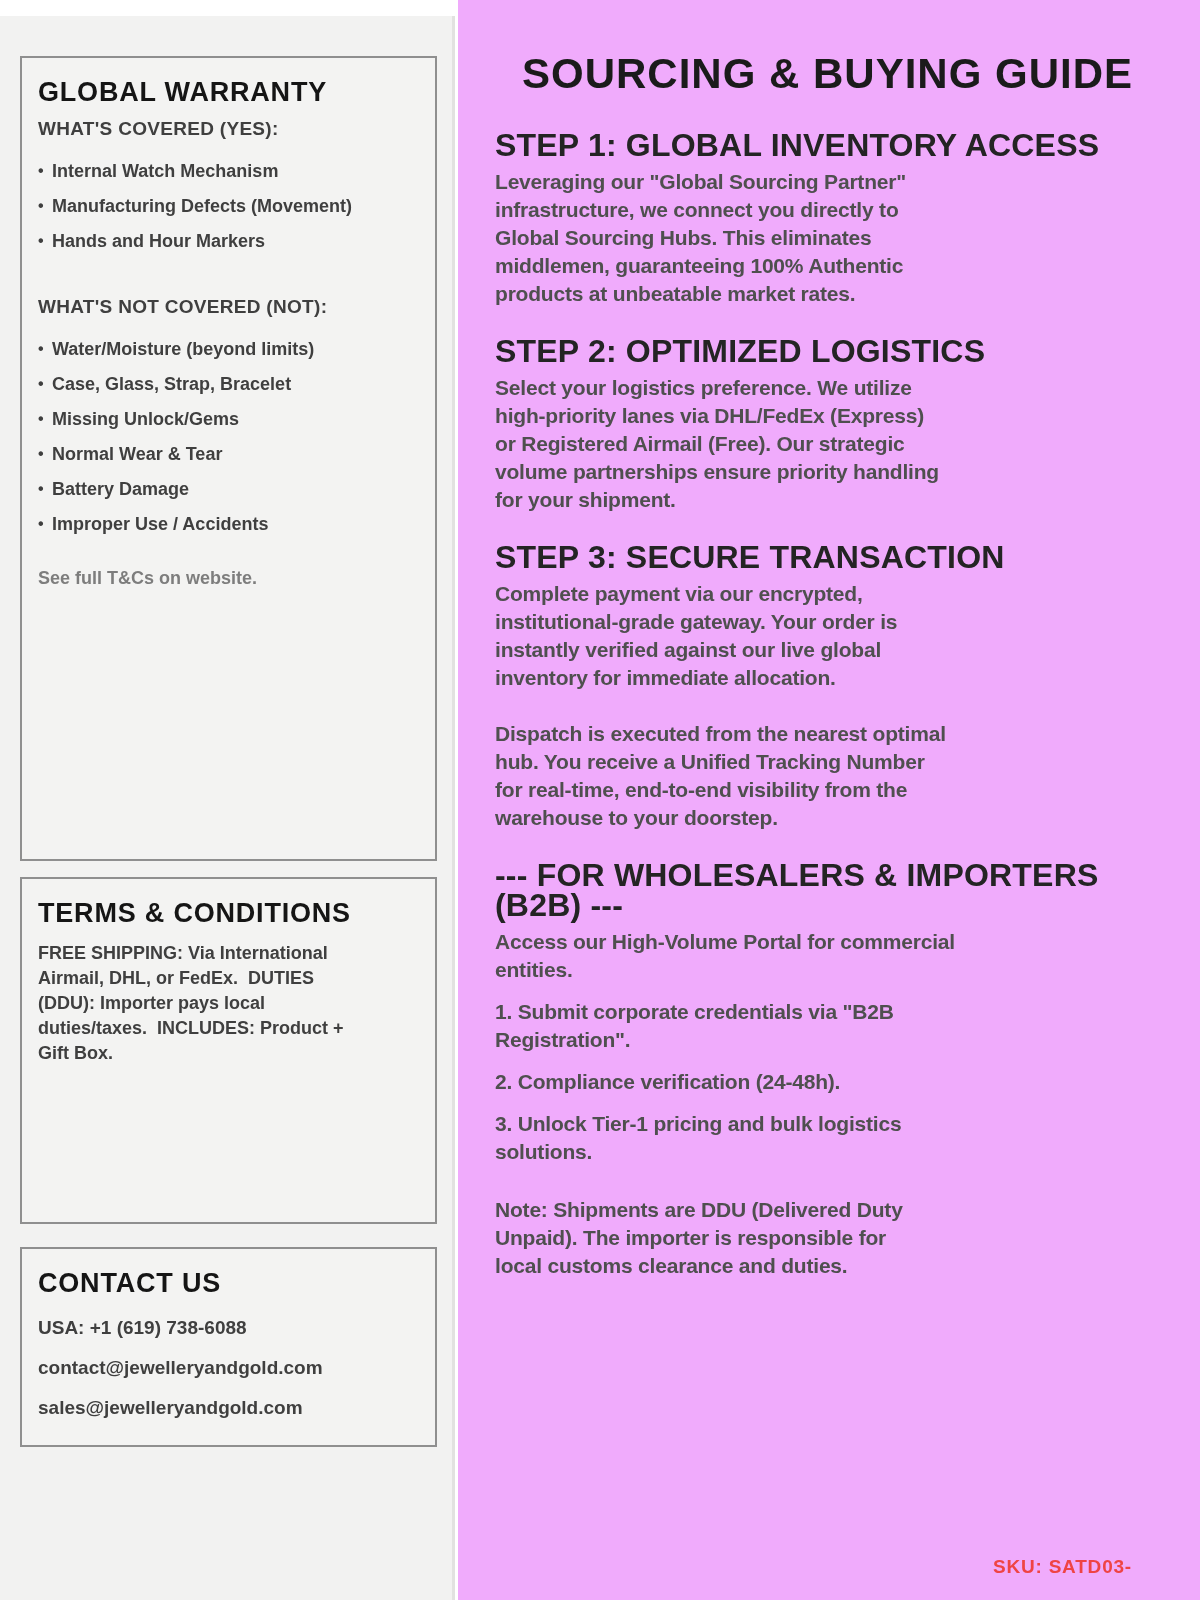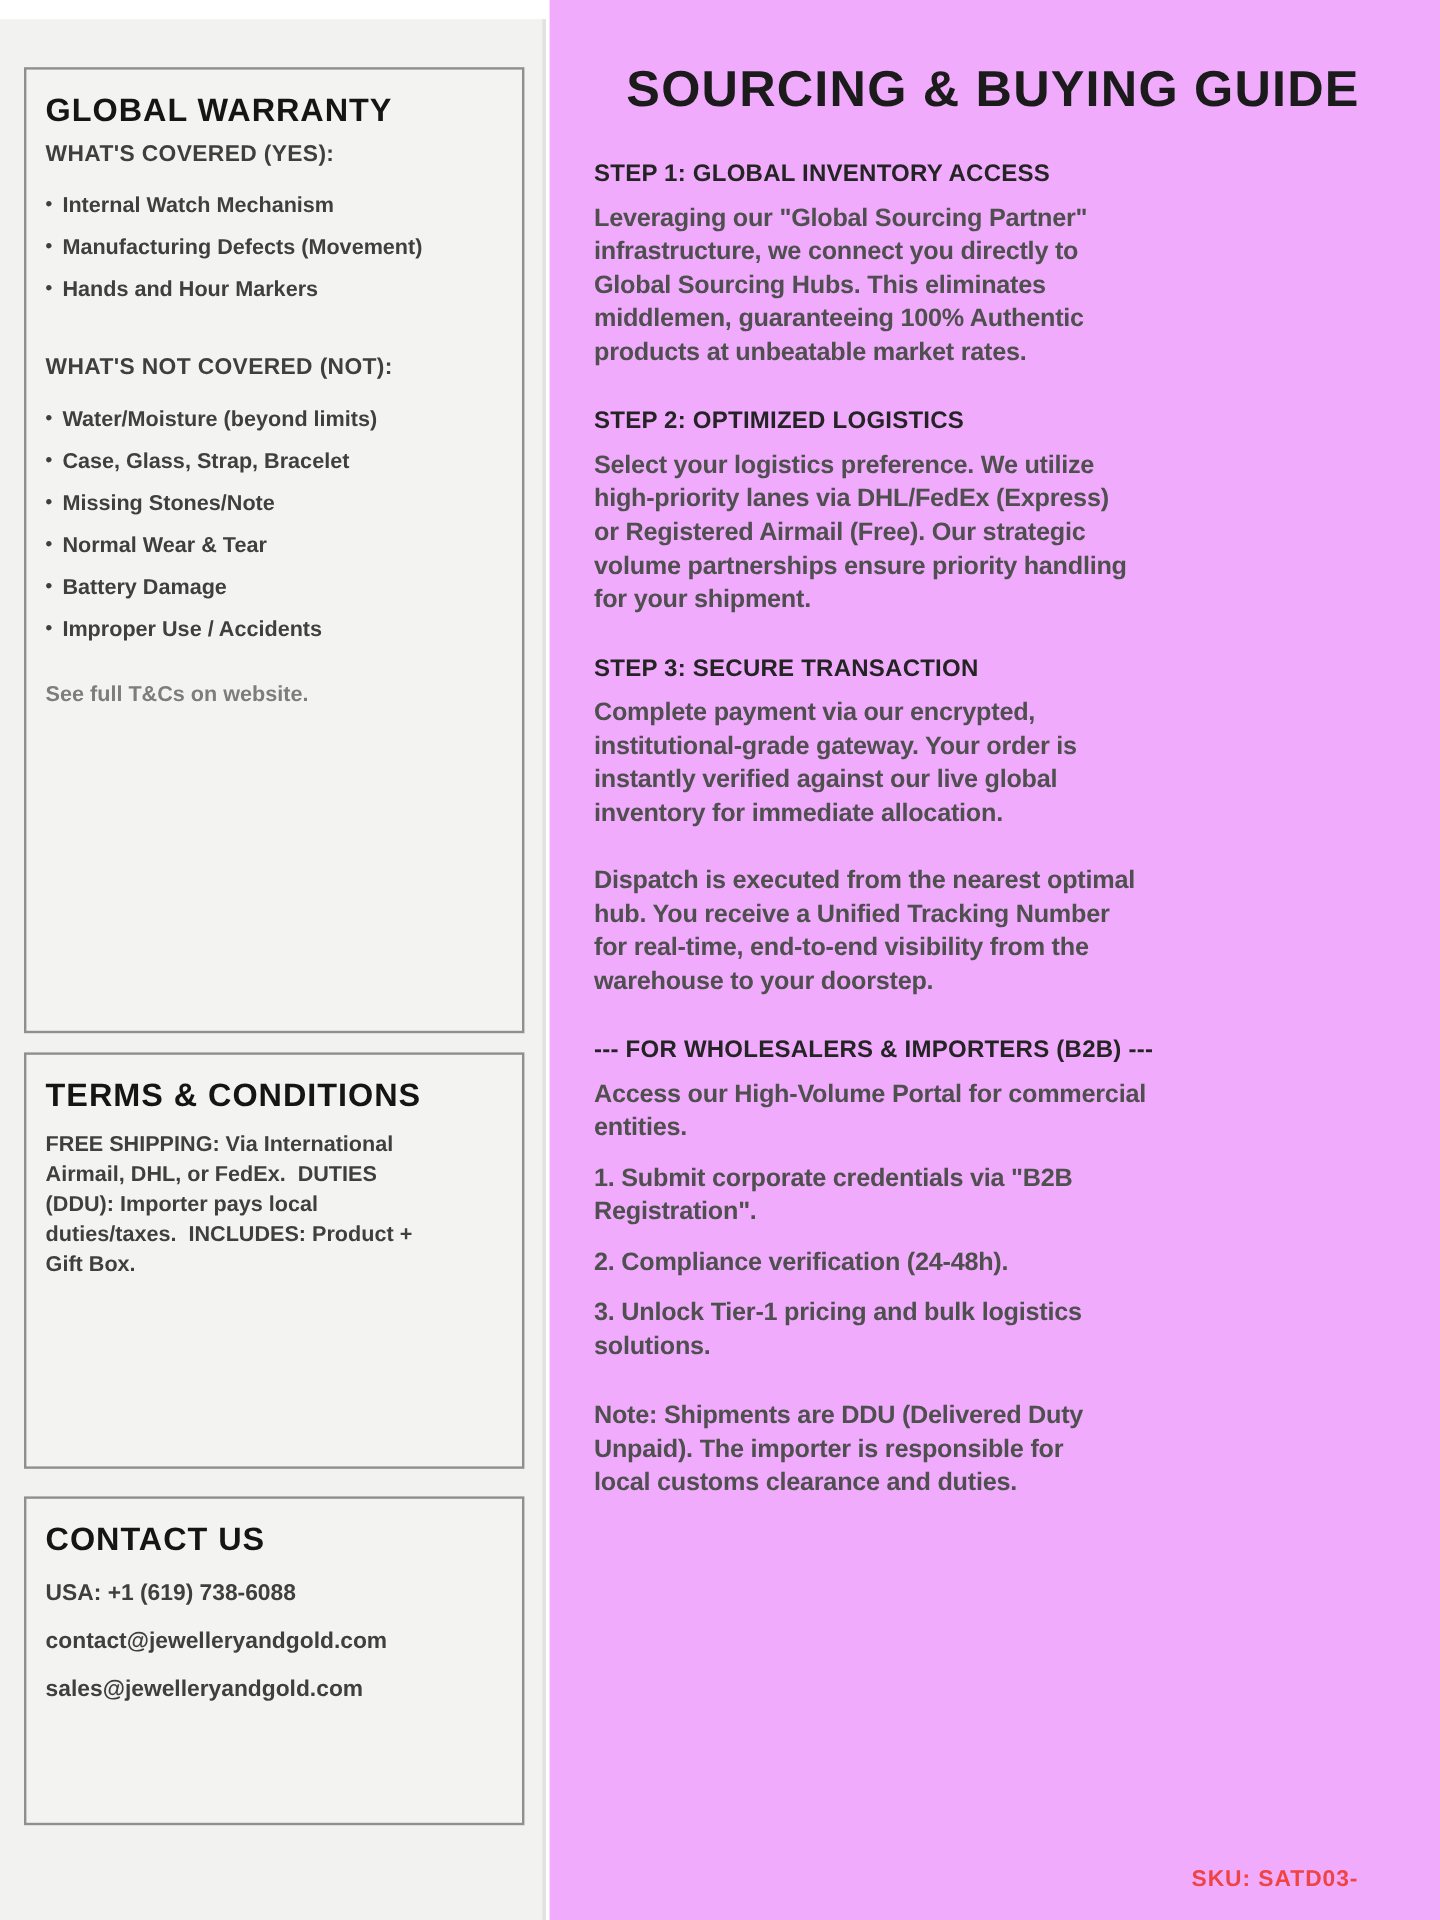--- a/index.html
+++ b/index.html
@@ -21,21 +21,21 @@
   }
   .side-box {
     position: absolute;
     left: 20px; width: 417px;
     border: 2px solid #8f8f8f;
     background: #f3f3f2;
     padding: 18px 16px 0 16px;
   }
   .box-warranty { top: 40px;  height: 805px; }
   .box-terms    { top: 861px; height: 347px; }
-  .box-contact  { top: 1231px; height: 274px; }
+  .box-contact  { top: 1231px; height: 200px; }
 
   .side-title {
     font-size: 27px; font-weight: 700; color: #151515;
     letter-spacing: 0.8px; line-height: 32px;
   }
   .side-subhead {
     font-size: 19px; font-weight: 700; color: #3f3f3f;
     letter-spacing: 0.3px; line-height: 22px; margin-top: 10px;
   }
   .side-list { list-style: none; margin-top: 20px; }
@@ -75,21 +75,21 @@
   }
   .main-title {
     text-align: center;
     font-size: 42px; font-weight: 700; color: #1b1b1b;
     letter-spacing: 1px; line-height: 48px;
     margin-bottom: 32px;
   }
   .section { margin-top: 28px; }
   .section:first-of-type { margin-top: 0; }
   .section-heading {
-    font-size: 20px; font-weight: 700; color: #242424;
+    font-size: 32px; font-weight: 700; color: #242424;
     letter-spacing: 0.2px; line-height: 30px;
     margin-bottom: 8px;
   }
   .section-body {
     font-size: 21px; font-weight: 700; color: #4f4f4f;
     line-height: 28px;
     white-space: pre-wrap;
     letter-spacing: -0.2px;
   }
   .b2b-para { margin-top: 14px; }
@@ -114,21 +114,21 @@
       <div class="side-subhead">WHAT'S COVERED (YES):</div>
       <ul class="side-list">
         <li>Internal Watch Mechanism</li>
         <li>Manufacturing Defects (Movement)</li>
         <li>Hands and Hour Markers</li>
       </ul>
       <div class="side-subhead gap-top">WHAT'S NOT COVERED (NOT):</div>
       <ul class="side-list">
         <li>Water/Moisture (beyond limits)</li>
         <li>Case, Glass, Strap, Bracelet</li>
-        <li>Missing Stones/Note</li>
+        <li>Missing Unlock/Gems</li>
         <li>Normal Wear &amp; Tear</li>
         <li>Battery Damage</li>
         <li>Improper Use / Accidents</li>
       </ul>
       <div class="side-footnote">See full T&amp;Cs on website.</div>
     </div>
 
     <div class="side-box box-terms">
       <div class="side-title">TERMS &amp; CONDITIONS</div>
       <div class="side-body">FREE SHIPPING: Via International

